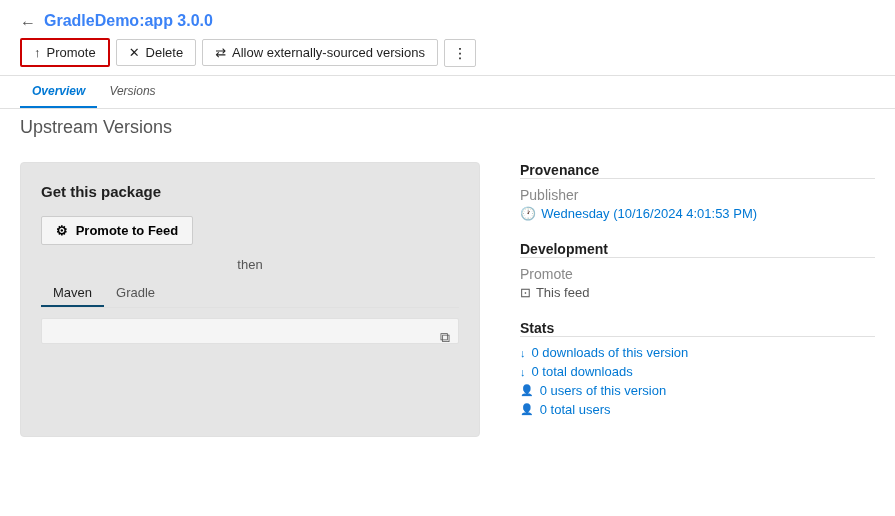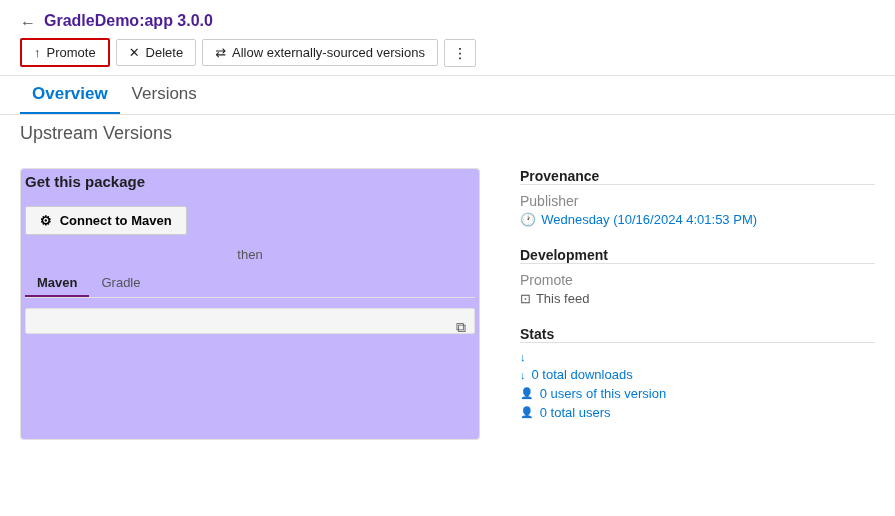--- a/index.html
+++ b/index.html
@@ -1,44 +1,44 @@
 <!DOCTYPE html>
 <html><head>
   <meta charset="utf-8">
   <style>
     * { box-sizing: border-box; margin: 0; padding: 0; }
     body { font-family: 'Segoe UI', Arial, sans-serif; font-size: 13px; color: #1f1f1f; background: #fff; width: 895px; height: 516px; overflow: hidden; }
 
     .header { display: flex; align-items: center; padding: 12px 20px 8px 20px; gap: 8px; }
     .back-arrow { cursor: pointer; color: #555; font-size: 16px; }
-    .page-title { font-size: 16px; font-weight: 600; color: #4c1d95; }
+    .page-title { font-size: 16px; font-weight: 600; color: #3b82f6; }
 
     .toolbar { display: flex; align-items: center; padding: 0 20px 8px 20px; gap: 6px; border-bottom: 1px solid #e0e0e0; }
     .tabs-row { display: flex; align-items: center; padding: 0 20px; border-bottom: 1px solid #e0e0e0; gap: 0; }
-    .tab { padding: 8px 12px; cursor: pointer; font-size: 17px; color: #555; border-bottom: 2px solid transparent; }
+    .tab { padding: 8px 12px; cursor: pointer; font-size: 12px; color: #555; border-bottom: 2px solid transparent; font-style: italic; }
     .tab.active { color: #0078d4; border-bottom: 2px solid #0078d4; font-weight: 600; }
 
     .btn { display: flex; align-items: center; gap: 6px; padding: 5px 12px; border: 1px solid #ccc; background: #fff; border-radius: 2px; cursor: pointer; font-size: 13px; color: #1f1f1f; }
     .btn.promote { border: 2px solid #c00; }
     .more-btn { padding: 5px 8px; border: 1px solid #ccc; background: #fff; border-radius: 2px; cursor: pointer; font-size: 14px; }
 
     .breadcrumb-row { padding: 8px 20px; font-size: 18px; color: #555; }
 
     .content { display: flex; padding: 16px 20px; gap: 40px; }
 
-    .left-panel { flex: 0 0 460px; border: 1px solid #e0e0e0; border-radius: 4px; padding: 4px; background: #c4b5fd; }
+    .left-panel { flex: 0 0 460px; border: 1px solid #e0e0e0; border-radius: 4px; padding: 20px; background: #e5e5e5; }
     .panel-title { font-size: 15px; font-weight: 600; margin-bottom: 16px; }
 
     .connect-btn { display: flex; align-items: center; gap: 8px; padding: 6px 14px; border: 1px solid #ccc; background: #f5f5f5; border-radius: 2px; cursor: pointer; font-size: 13px; font-weight: 600; margin-bottom: 12px; width: fit-content; }
 
     .then-label { font-size: 13px; color: #555; margin-bottom: 8px; text-align: center; }
 
     .inner-tabs { display: flex; gap: 0; border-bottom: 1px solid #e0e0e0; margin-bottom: 10px; }
     .inner-tab { padding: 5px 12px; cursor: pointer; font-size: 13px; color: #555; border-bottom: 2px solid transparent; }
-    .inner-tab.active { color: #1f1f1f; border-bottom: 2px solid #701a75; font-weight: bold; }
+    .inner-tab.active { color: #1f1f1f; border-bottom: 2px solid #0c4a6e; }
 
     .code-block { background: #f5f5f5; border: 1px solid #e0e0e0; border-radius: 2px; padding: 12px; font-family: 'Consolas', 'Courier New', monospace; font-size: 12px; color: #1f1f1f; position: relative; line-height: 1.6; }
     .copy-icon { position: absolute; top: 8px; right: 8px; cursor: pointer; color: #555; font-size: 14px; }
 
     .right-panel { flex: 1; }
     .section { margin-bottom: 20px; }
     .section-title { font-size: 14px; font-weight: 600; margin-bottom: 8px; padding-bottom: 0; border-bottom: 1px solid #e0e0e0; }
     .field-label { font-size: 14px; color: #888; margin-bottom: 3px; }
     .field-value { font-size: 13px; color: #1f1f1f; display: flex; align-items: center; gap: 5px; }
     .field-value.blue { color: #0078d4; }
@@ -77,21 +77,21 @@
 
 <div class="breadcrumb-row">Upstream Versions</div>
 
 <div class="content">
 
   <div class="left-panel">
     <div class="panel-title">Get this package</div>
 
     <button class="connect-btn">
       <span>⚙</span>
-      <span>Connect to Maven</span>
+      <span>Promote to Feed</span>
     </button>
 
     <div class="then-label">then</div>
 
     <div class="inner-tabs">
       <div class="inner-tab active">Maven</div>
       <div class="inner-tab">Gradle</div>
     </div>
 
     <div class="code-block">
@@ -117,20 +117,21 @@
         <span>⊡</span>
         <span>This feed</span>
       </div>
     </div>
 
     <div class="section">
       <div class="section-title">Stats</div>
       <div id="stats-container">
           <div class="stats-item">
             <span style="font-size:11px;">↓</span>
+            <span>0 downloads of this version</span>
           </div>
           <div class="stats-item">
             <span style="font-size:11px;">↓</span>
             <span>0 total downloads</span>
           </div>
           <div class="stats-item">
             <span style="font-size:11px;">👤</span>
             <span>0 users of this version</span>
           </div>
           <div class="stats-item">

